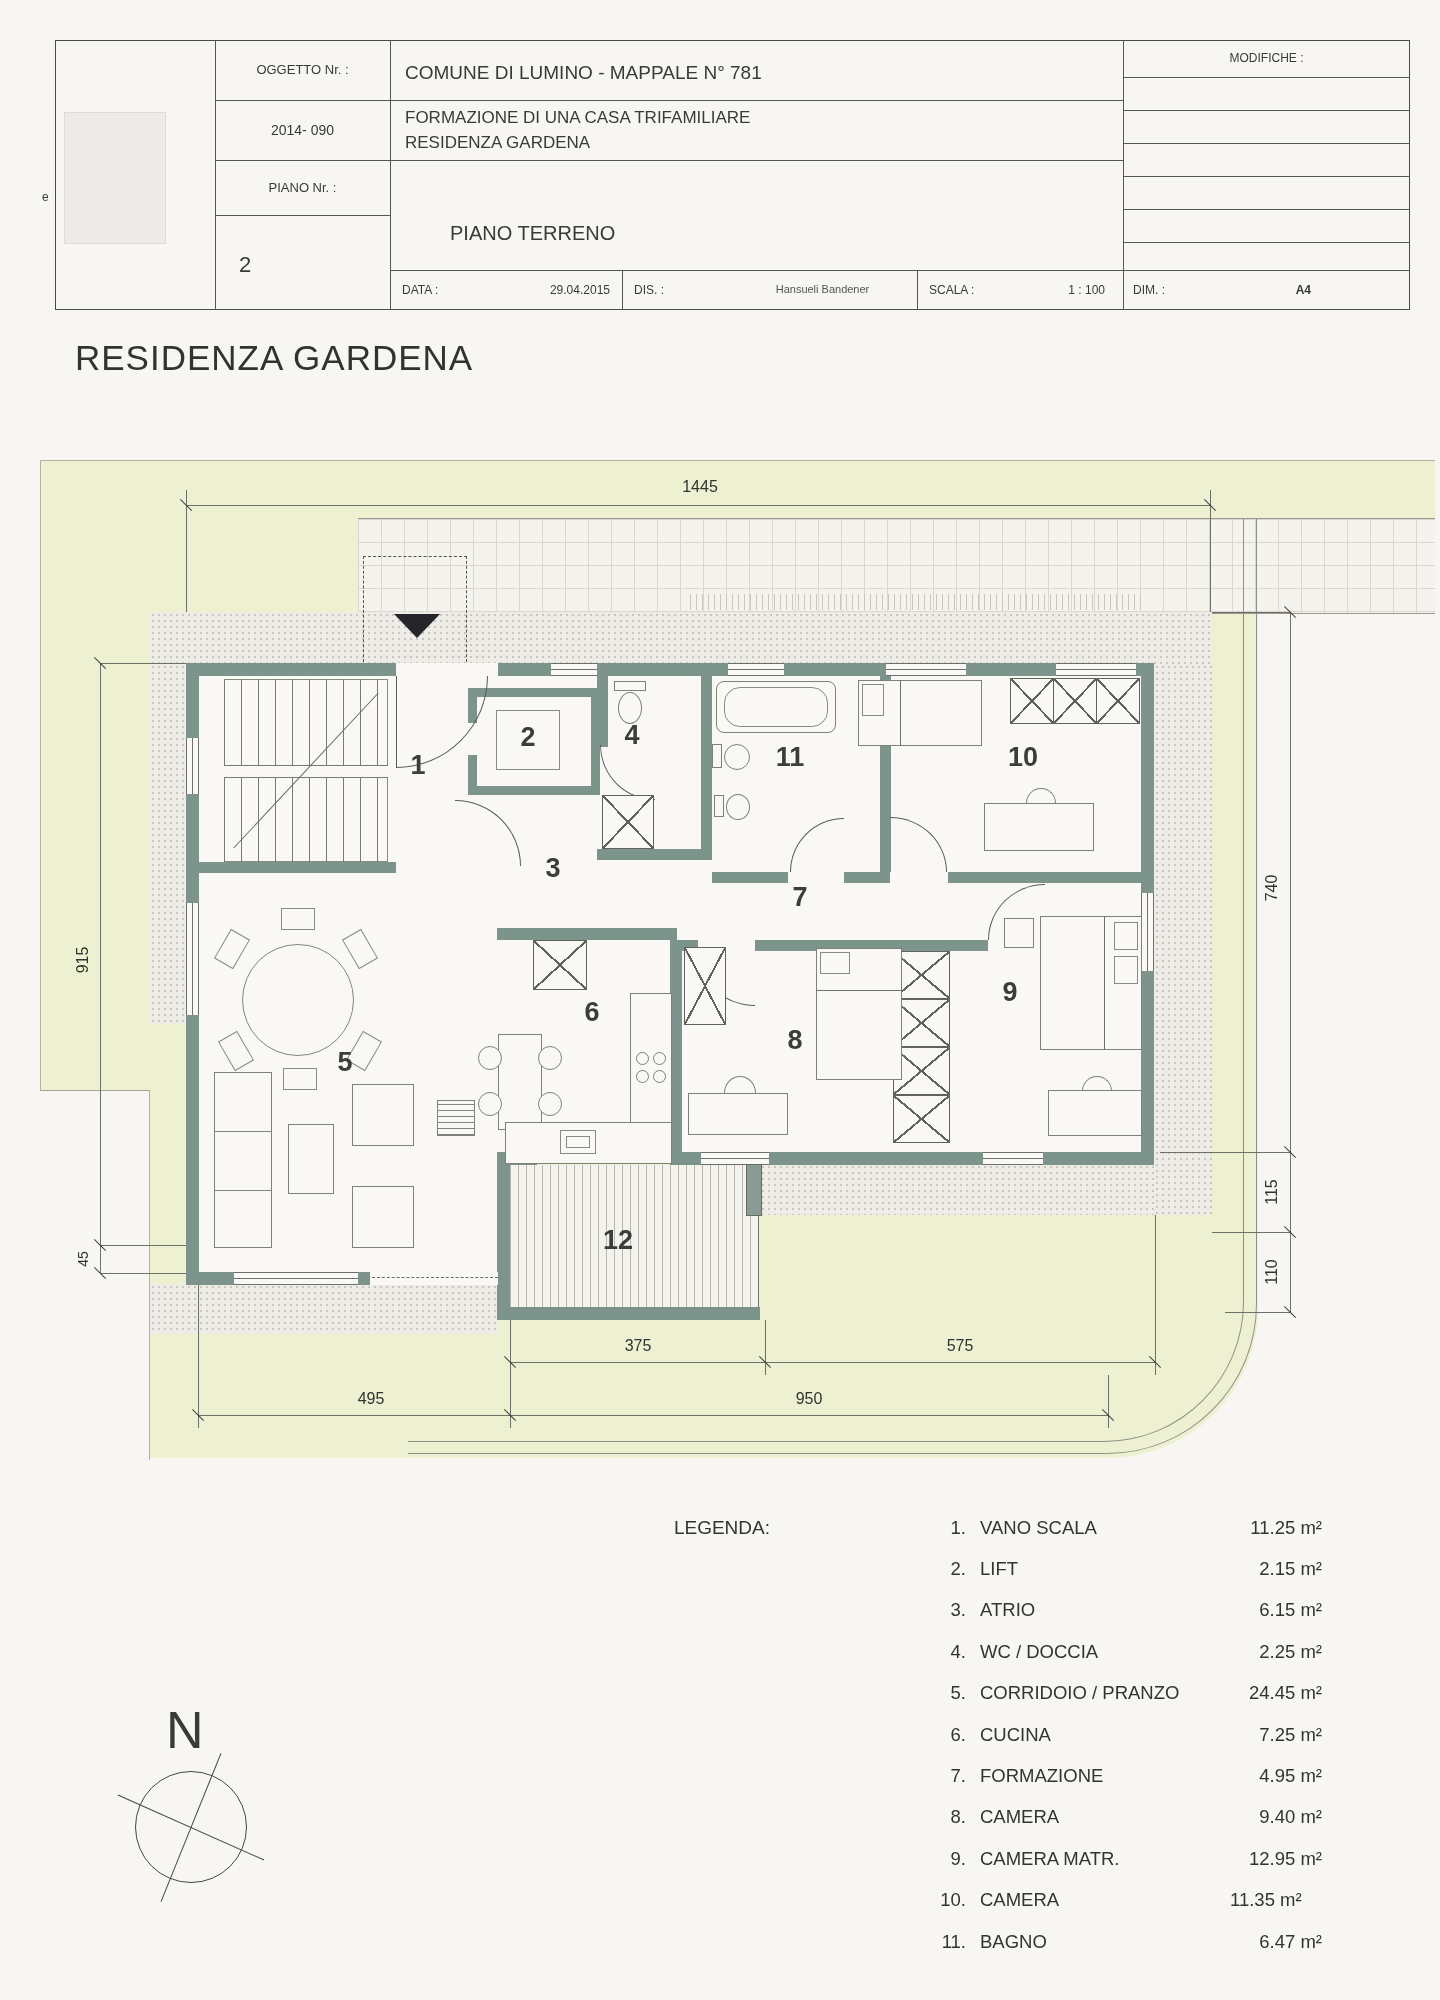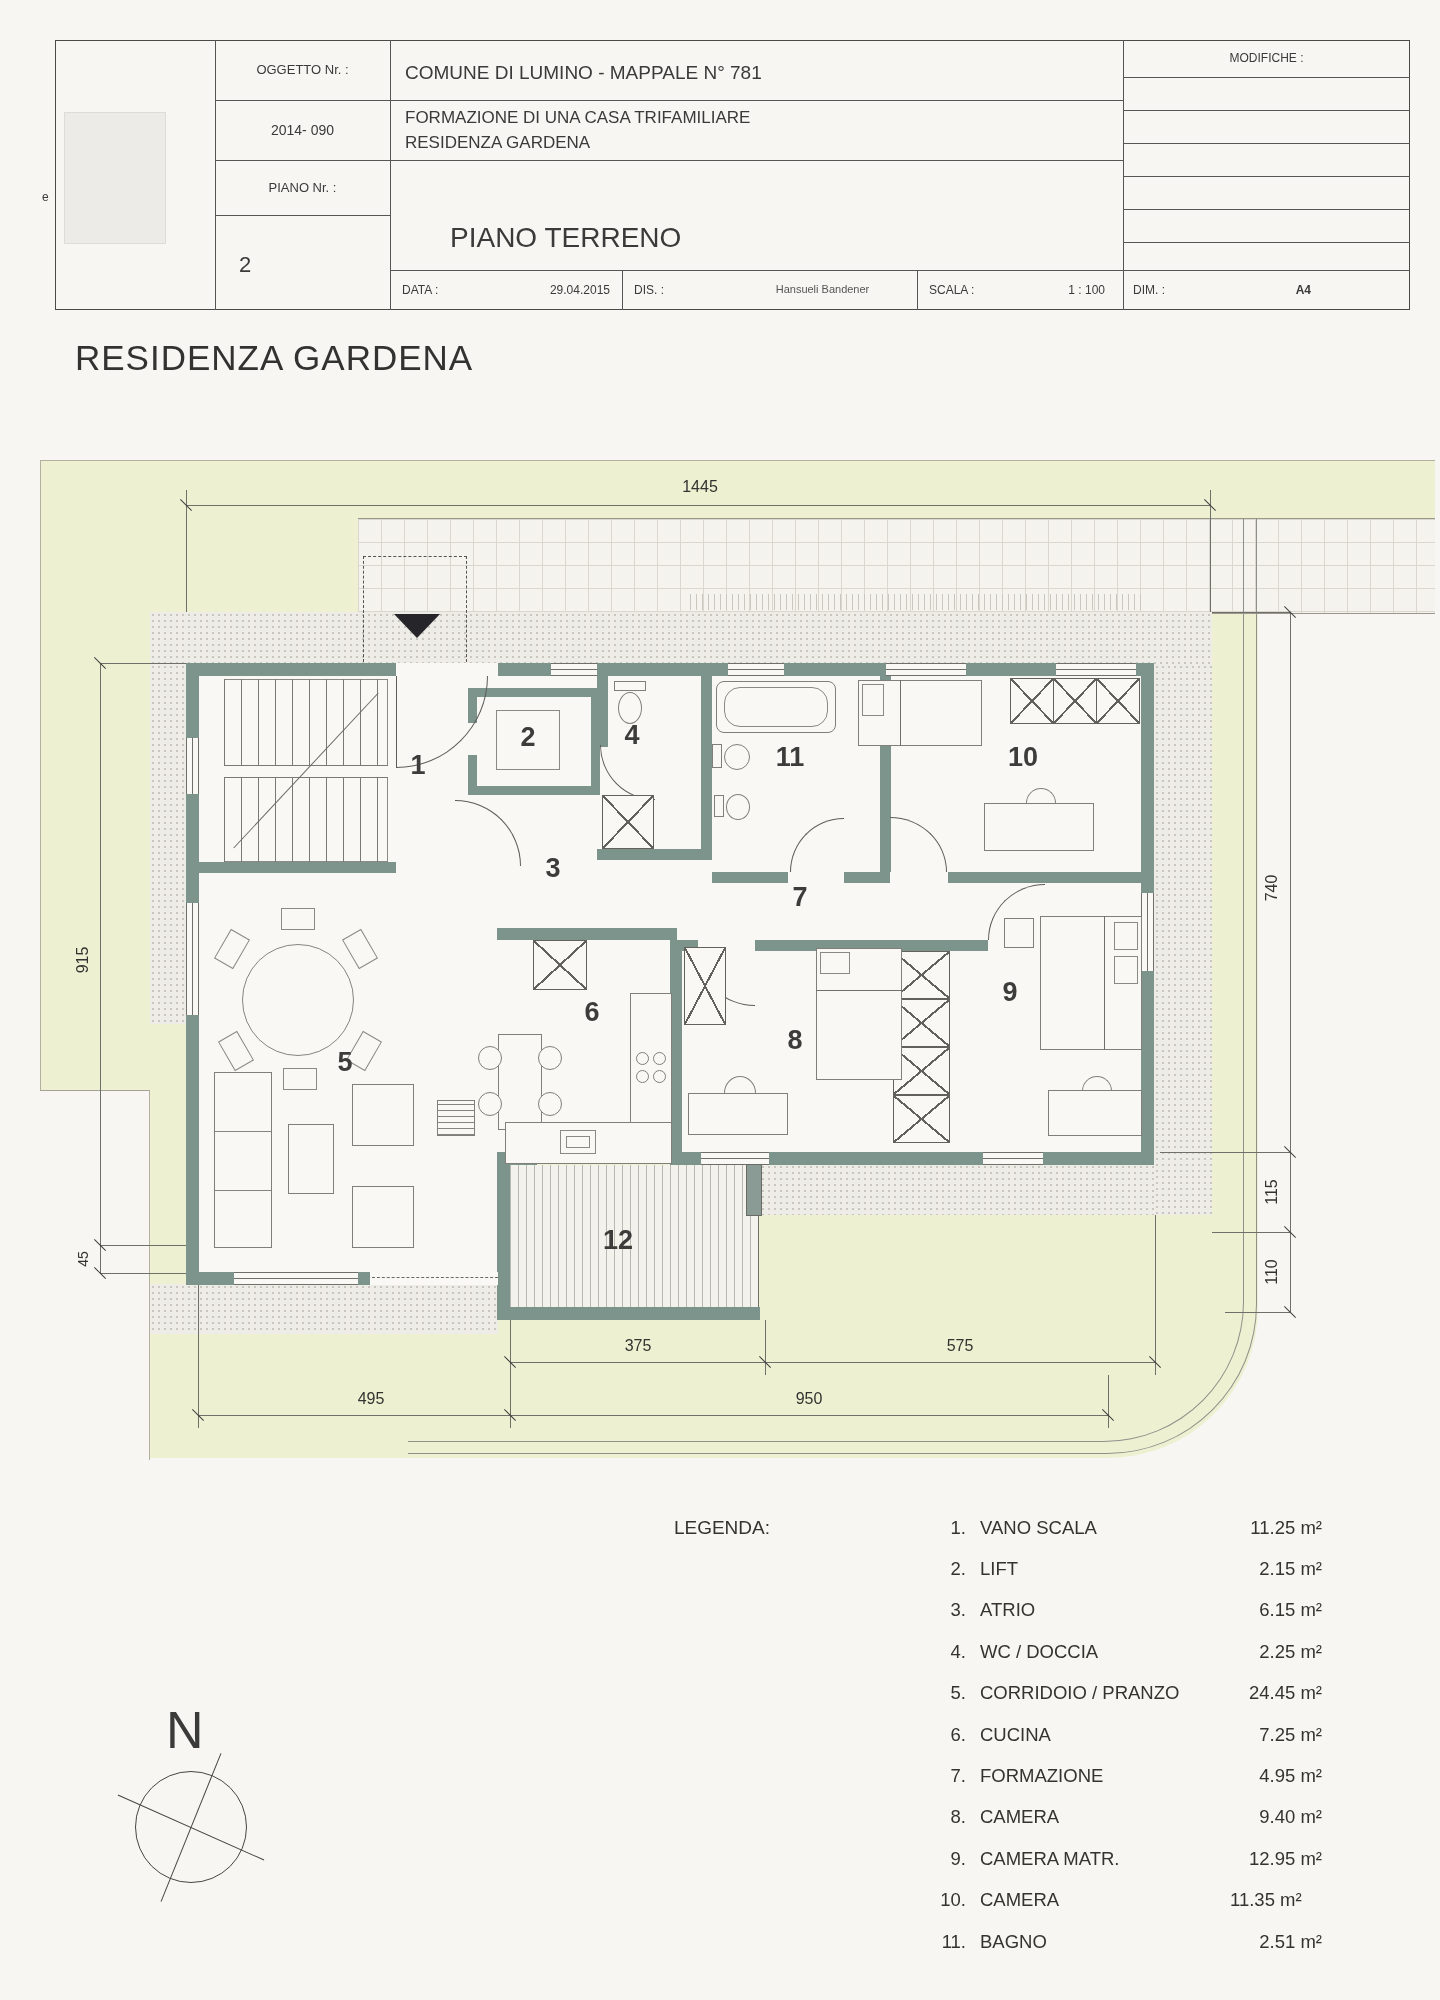--- a/index.html
+++ b/index.html
@@ -65,21 +65,21 @@
     <div class="tbline-h" style="left:1123px;top:209px;width:287px;"></div>
     <div class="tbline-h" style="left:1123px;top:242px;width:287px;"></div>
 
     <div class="tbtxt" style="left:215px;top:62px;width:175px;text-align:center;font-size:13px;">OGGETTO Nr. :</div>
     <div class="tbtxt" style="left:215px;top:122px;width:175px;text-align:center;font-size:14px;">2014- 090</div>
     <div class="tbtxt" style="left:215px;top:180px;width:175px;text-align:center;font-size:13px;">PIANO Nr. :</div>
     <div class="tbtxt" style="left:215px;top:252px;width:60px;text-align:center;font-size:22px;">2</div>
     <div class="tbtxt" style="left:405px;top:62px;font-size:19px;">COMUNE DI LUMINO  - MAPPALE N° 781</div>
     <div class="tbtxt" style="left:405px;top:108px;font-size:17px;">FORMAZIONE DI UNA CASA TRIFAMILIARE</div>
     <div class="tbtxt" style="left:405px;top:133px;font-size:17px;">RESIDENZA GARDENA</div>
-    <div class="tbtxt" style="left:450px;top:222px;font-size:28px;">PIANO TERRENO</div>
+    <div class="tbtxt" style="left:450px;top:222px;font-size:20px;">PIANO TERRENO</div>
     <div class="tbtxt" style="left:1123px;top:51px;width:287px;text-align:center;font-size:12px;">MODIFICHE :</div>
     <div class="tbtxt" style="left:402px;top:283px;font-size:12px;">DATA :</div>
     <div class="tbtxt" style="left:500px;top:283px;width:110px;text-align:right;font-size:12px;">29.04.2015</div>
     <div class="tbtxt" style="left:634px;top:283px;font-size:12px;">DIS. :</div>
     <div class="tbtxt" style="left:740px;top:283px;width:165px;text-align:center;font-size:11px;color:#555;">Hansueli Bandener</div>
     <div class="tbtxt" style="left:929px;top:283px;font-size:12px;">SCALA :</div>
     <div class="tbtxt" style="left:1010px;top:283px;width:95px;text-align:right;font-size:12px;">1 : 100</div>
     <div class="tbtxt" style="left:1133px;top:283px;font-size:12px;">DIM. :</div>
     <div class="tbtxt" style="left:1201px;top:283px;width:110px;text-align:right;font-size:12px;font-weight:bold;">A4</div>
   </div>
@@ -395,18 +395,18 @@
         <span style="width:92px;text-align:right;">12.95 m²</span>
       </div>
       <div style="display:flex;height:41.4px;align-items:center;">
         <span style="width:36px;text-align:right;margin-right:14px;">10.</span>
         <span style="flex:1;">CAMERA</span>
         <span style="width:92px;">11.35 m²</span>
       </div>
       <div style="display:flex;height:41.4px;align-items:center;">
         <span style="width:36px;text-align:right;margin-right:14px;">11.</span>
         <span style="flex:1;">BAGNO</span>
-        <span style="width:92px;text-align:right;">2.51 m²</span>
+        <span style="width:92px;text-align:right;">6.47 m²</span>
       </div>
     </div>
   </div>
 
 </div>
 
 </body></html>

